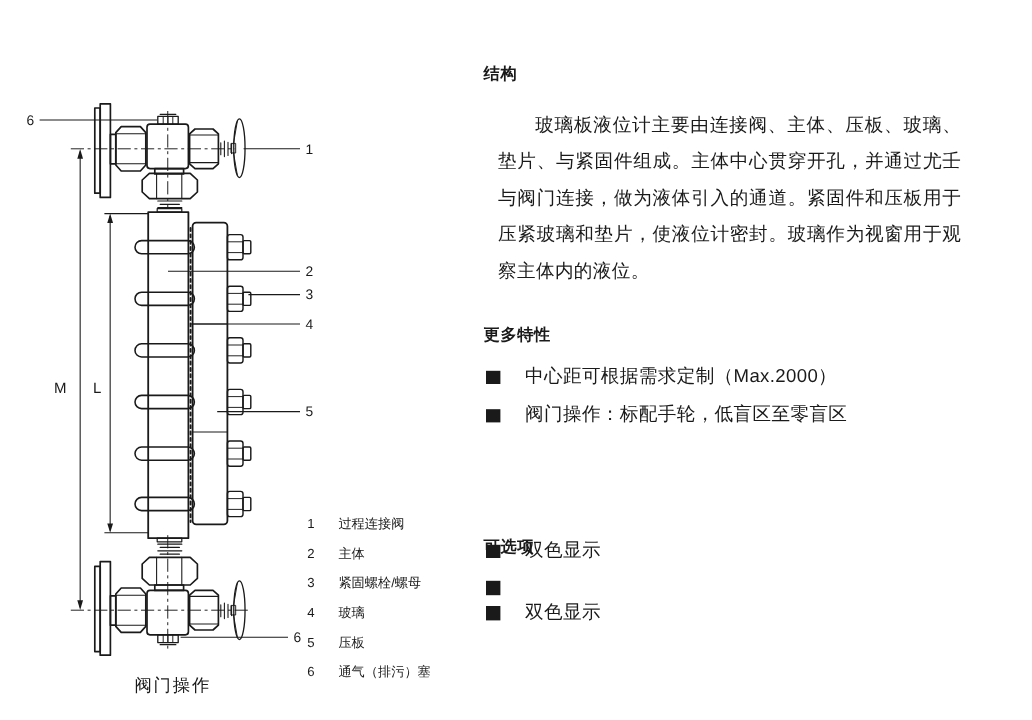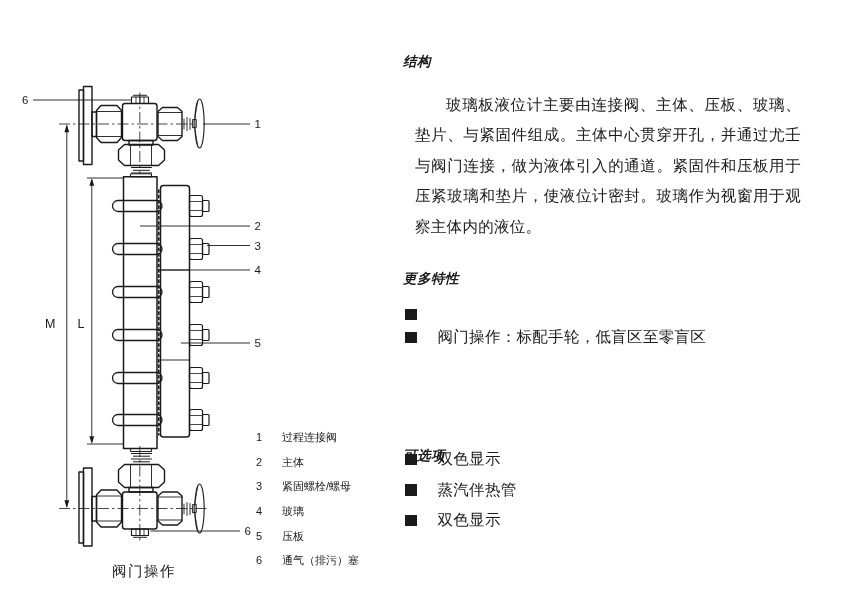--- a/index.html
+++ b/index.html
@@ -14,21 +14,21 @@
 
   .legend { position:absolute; left:256px; top:425px; margin:0; padding:0; list-style:none; font-size:11px; }
   .legend li { display:flex; height:24.7px; line-height:24.7px; }
   .legend .num { width:26px; flex:none; }
 
   .caption { position:absolute; left:84px; top:562px; width:120px; text-align:center;
              font-size:14.5px; letter-spacing:1.5px; }
 
   
   .content { position:absolute; left:403px; top:50px; width:392px; }
-  .content h3 { position:absolute; margin:0; font-size:13.5px; font-weight:bold; letter-spacing:0.5px;font-style:italic; }
+  .content h3 { position:absolute; margin:0; font-size:13.5px; font-weight:bold; letter-spacing:0.5px; }
   #h-structure { top:3px; }
   #h-features  { top:220px; }
   #h-options   { top:397px; }
   .body-par { position:absolute; top:28px; margin:12px; width:386px;
               font-size:15.5px; line-height:30.4px; letter-spacing:0.3px;
               text-align:justify; text-indent:2em; }
   .blist { position:absolute; margin:0; padding:0; list-style:none; width:392px; }
   #features-list { top:249px; }
   #options-list  { top:394px; }
   .blist li { display:flex; font-size:15.5px; line-height:30.4px; letter-spacing:0.3px; margin-bottom:2px; }
@@ -210,36 +210,36 @@
 
   <div class="content">
 
     <h3 id="h-structure">结构</h3>
     <p class="body-par">玻璃板液位计主要由连接阀、主体、压板、玻璃、垫片、与紧固件组成。主体中心贯穿开孔，并通过尤壬与阀门连接，做为液体引入的通道。紧固件和压板用于压紧玻璃和垫片，使液位计密封。玻璃作为视窗用于观察主体内的液位。</p>
 
     <h3 id="h-features">更多特性</h3>
     <ul id="features-list" class="blist">
       <li>
         <span class="sq"></span>
+        <span>中心距可根据需求定制（Max.2000）</span>
       </li>
       <li>
         <span class="sq"></span>
         <span>阀门操作：标配手轮，低盲区至零盲区</span>
       </li>
     </ul>
 
     <h3 id="h-options">可选项</h3>
     <ul id="options-list" class="blist">
       <li>
         <span class="sq"></span>
         <span>双色显示</span>
       </li>
       <li>
         <span class="sq"></span>
-        <span>蒸汽伴热管</span>
       </li>
       <li>
         <span class="sq"></span>
         <span>双色显示</span>
       </li>
     </ul>
   </div>
 </div>
 
 </body></html>

